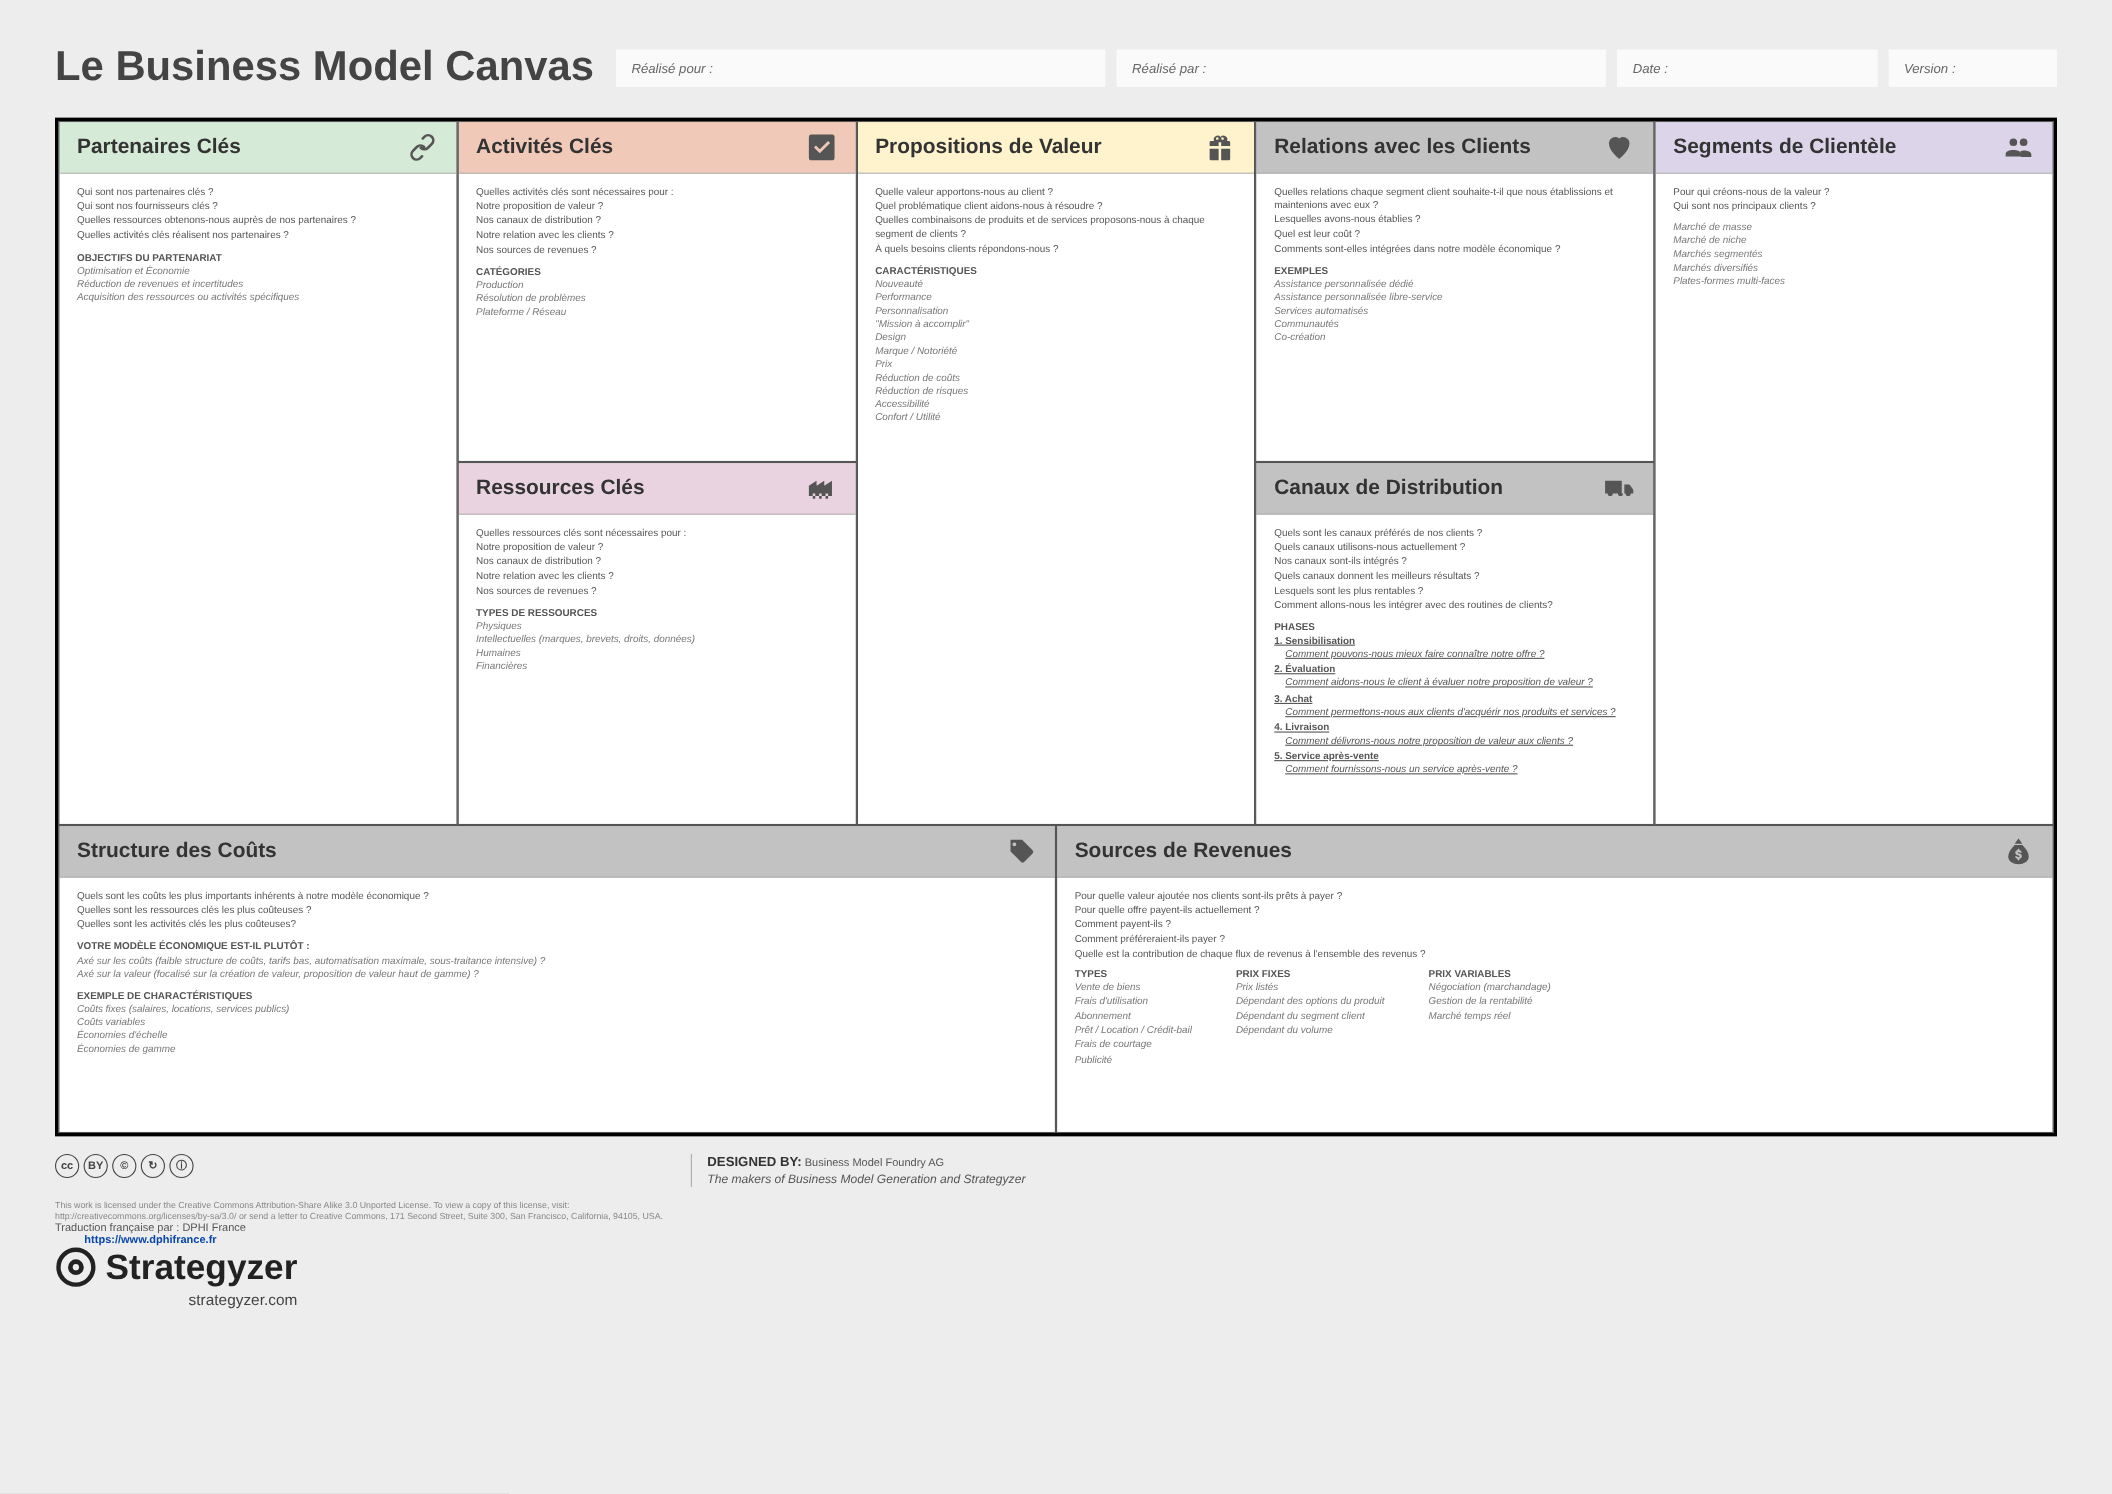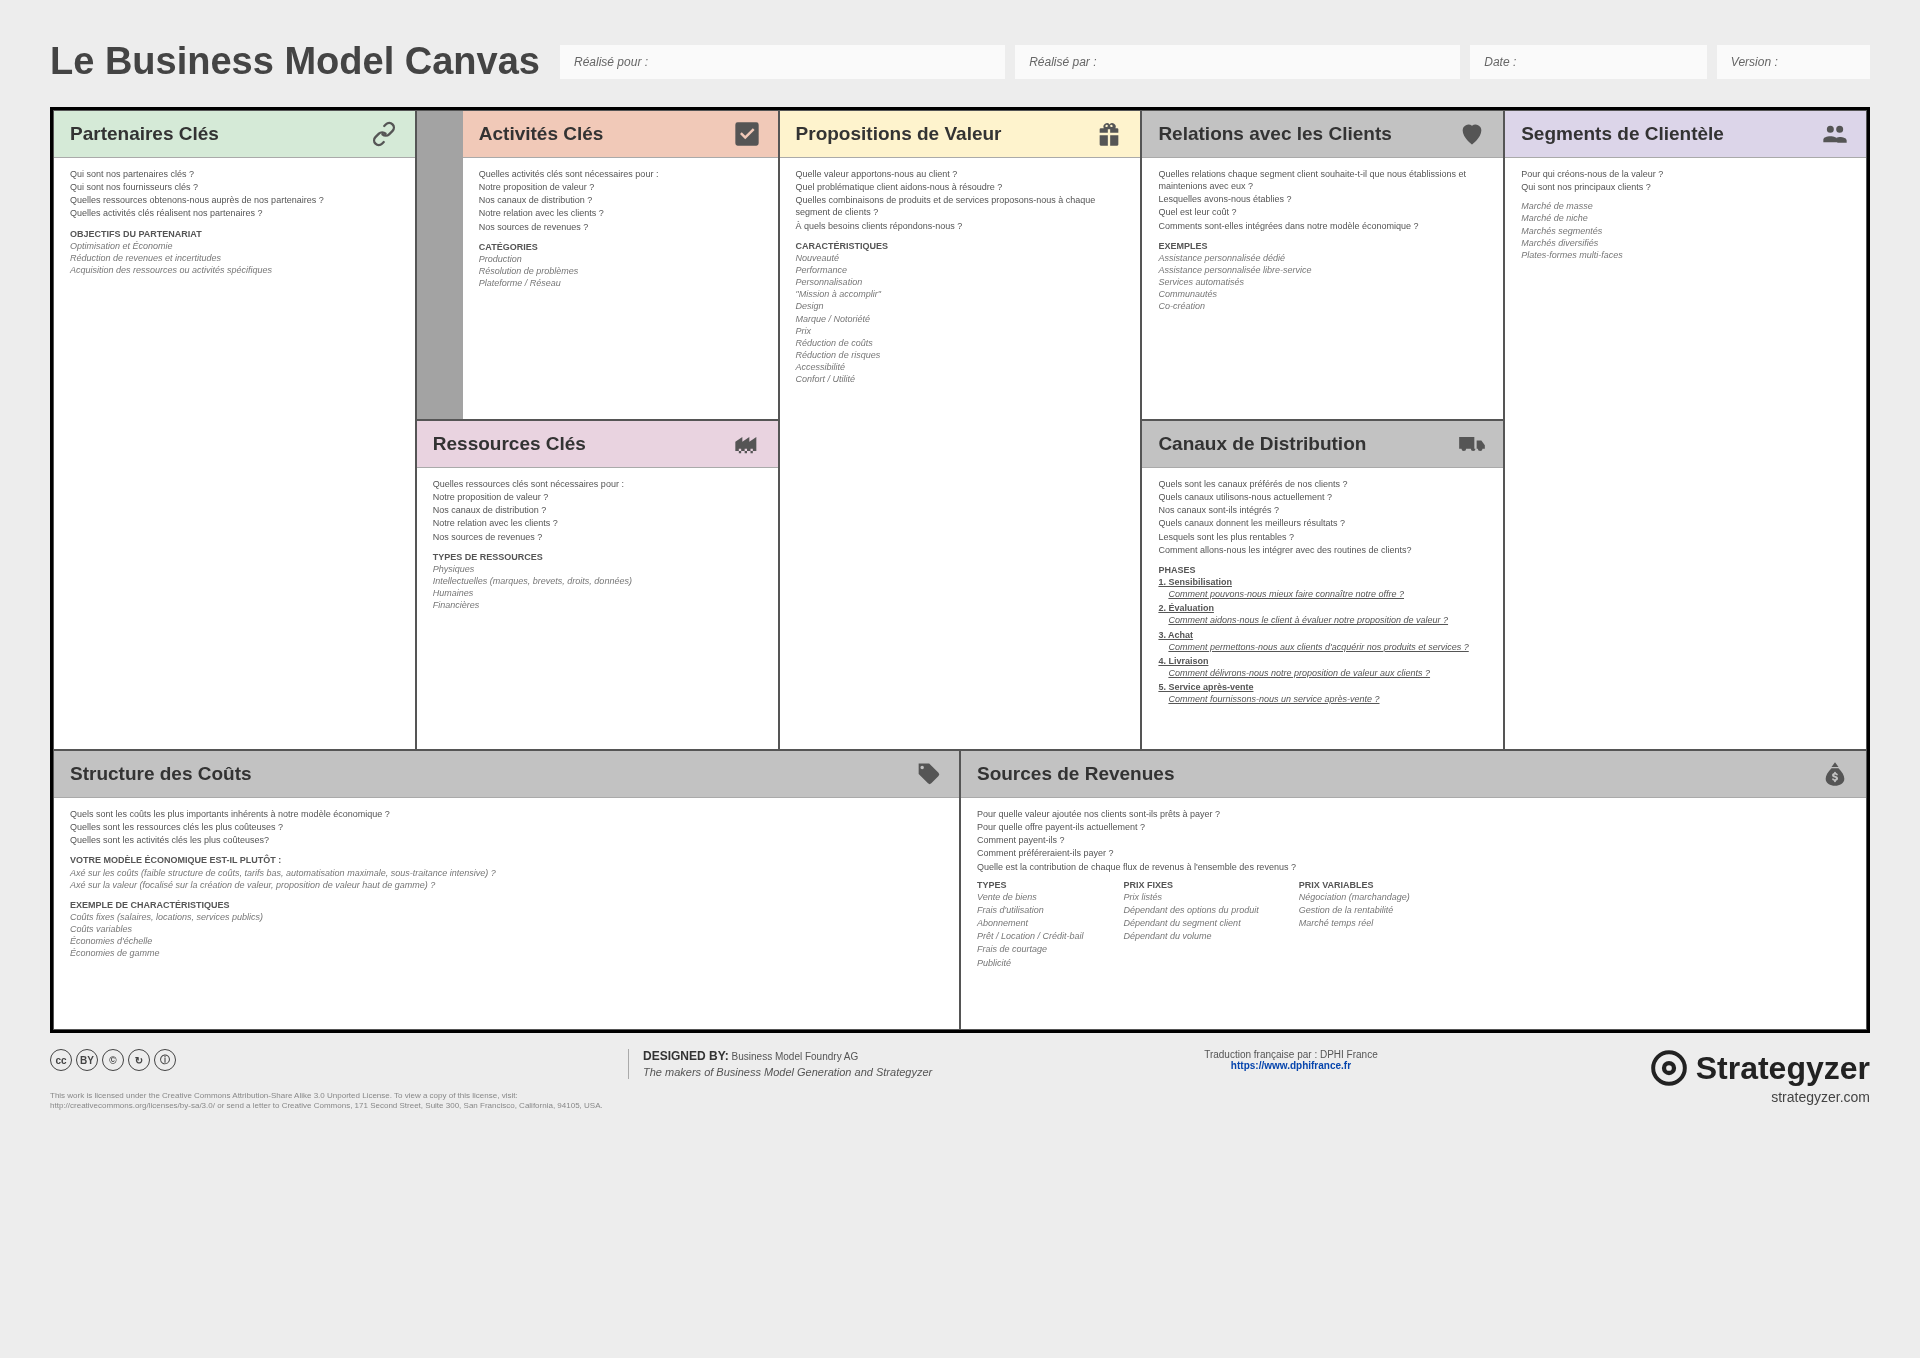--- a/index.html
+++ b/index.html
@@ -71,21 +71,21 @@
     background: #fff;
     flex: 1;
   }
   .question { margin-bottom: 1px; }
   .section-title { font-weight: bold; margin-top: 8px; font-size: 9px; }
   .section-list { font-style: italic; color: #777; }
   .section-list div { margin-bottom: 0; }
 
   
   .kp { grid-column: 1 / 3; grid-row: 1 / 3; }
-  .ka { grid-column: 3 / 5; grid-row: 1 / 2; padding-left: 46px; }
+  .ka { grid-column: 3 / 5; grid-row: 1 / 2; }
   .kr { grid-column: 3 / 5; grid-row: 2 / 3; }
   .vp { grid-column: 5 / 7; grid-row: 1 / 3; }
   .cr { grid-column: 7 / 9; grid-row: 1 / 2; }
   .ch { grid-column: 7 / 9; grid-row: 2 / 3; }
   .cs { grid-column: 9 / 11; grid-row: 1 / 3; }
   .cost { grid-column: 1 / 6; grid-row: 3 / 4; }
   .rev { grid-column: 6 / 11; grid-row: 3 / 4; }
 
   
   .kp .block-header { background: #d5ead7; }
@@ -110,20 +110,21 @@
   .cols3 .col-title { font-weight: bold; font-size: 9px; }
   .cols3 .col-list { font-style: italic; color: #777; }
 
   .footer {
     margin-top: 16px;
     display: flex;
     align-items: flex-start;
     justify-content: space-between;
     font-size: 10px;
     color: #555;
+    flex-direction: column;
   }
   .footer-left { display: flex; align-items: flex-start; gap: 18px; }
   .cc-row { display: flex; gap: 4px; }
   .cc-badge {
     width: 22px; height: 22px; border: 1.5px solid #444; border-radius: 50%;
     display: flex; align-items: center; justify-content: center; font-size: 10px; color: #444; font-weight: bold;
   }
   .designed-by { line-height: 1.3; border-left: 1px solid #aaa; padding-left: 14px; }
   .designed-by .lab { font-weight: bold; font-size: 12px; color: #333; }
   .designed-by .sub { font-style: italic; font-size: 11px; }

